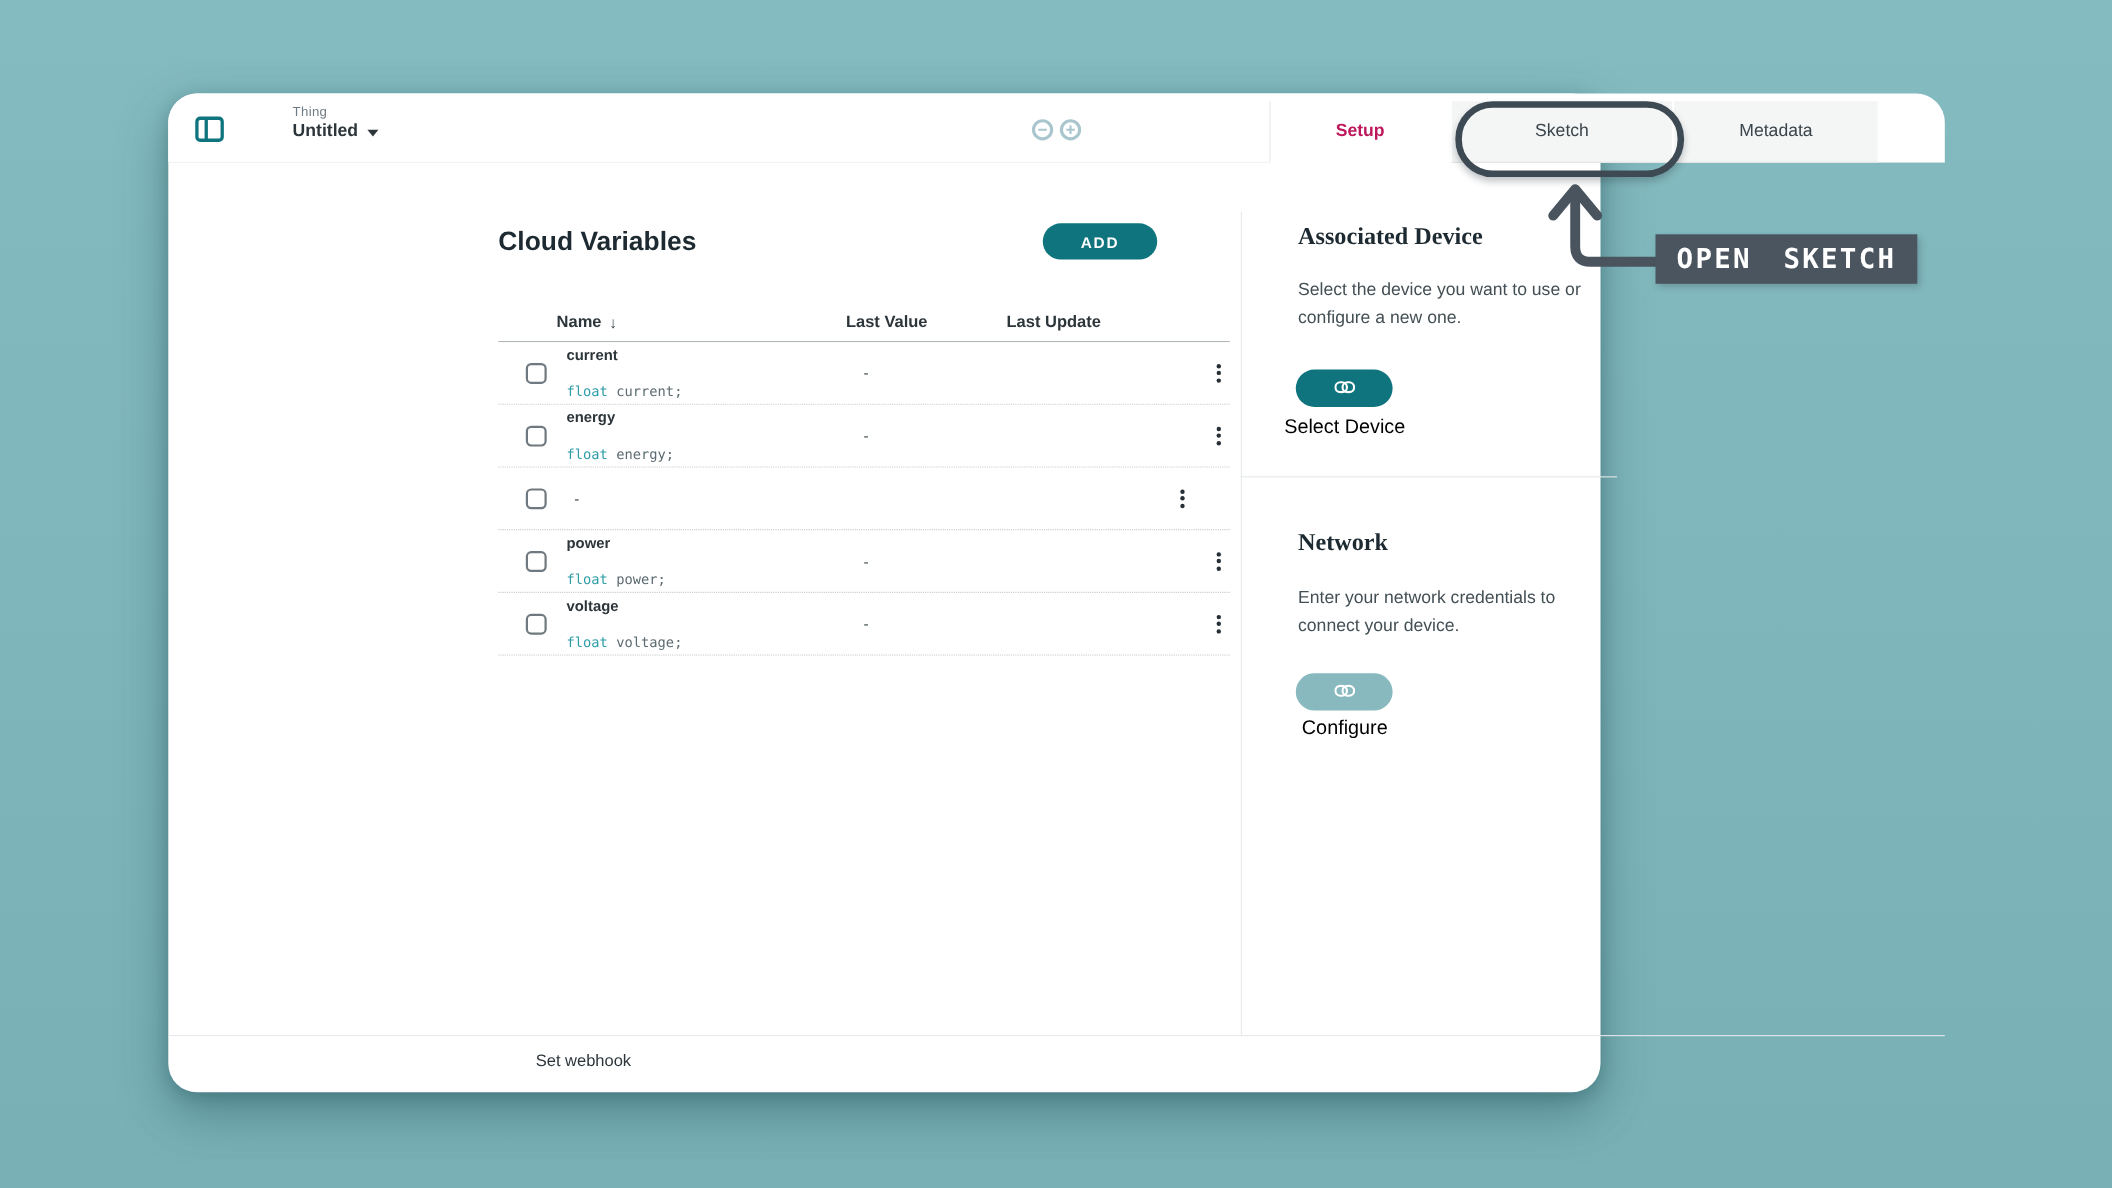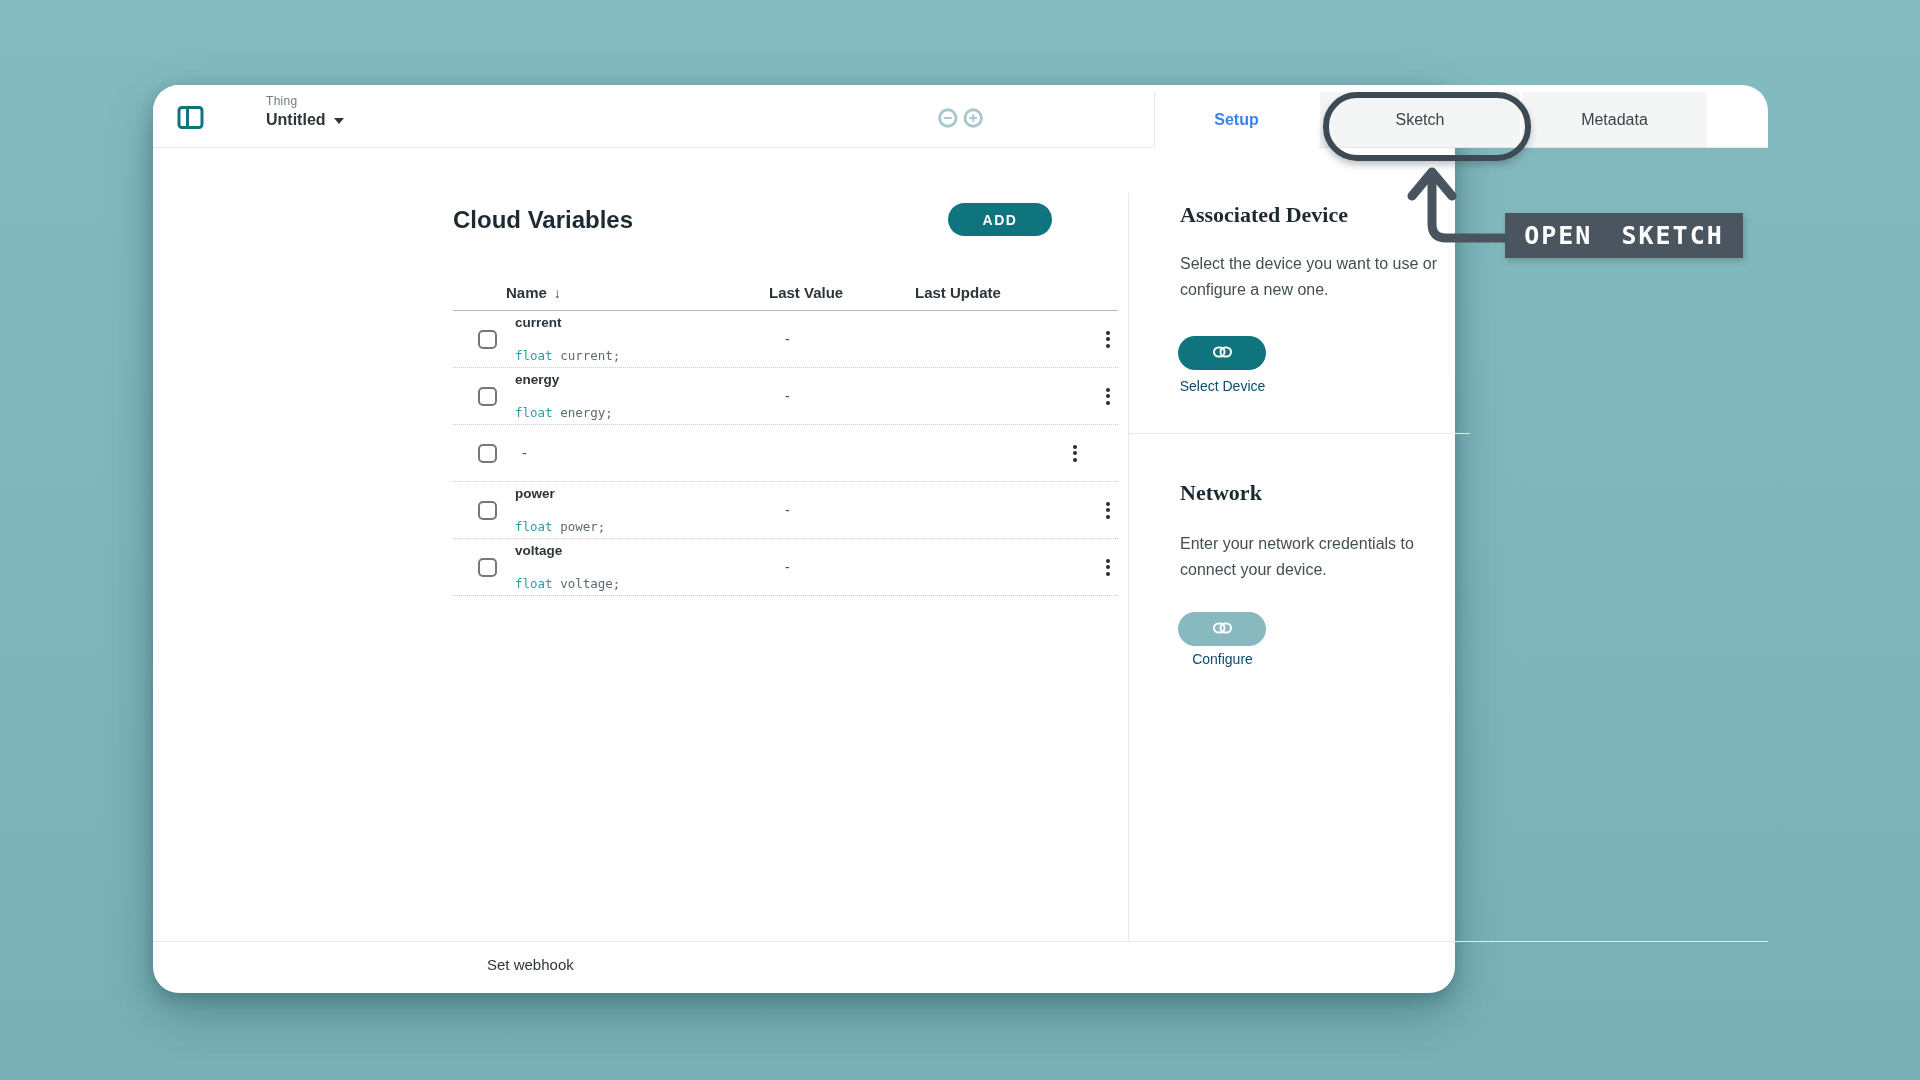--- a/index.html
+++ b/index.html
@@ -28,21 +28,21 @@
   .thing-name { font-size:16px; font-weight:700; color:#2c353a; }
   .caret-down { width:0; height:0; border-left:5px solid transparent;
     border-right:5px solid transparent; border-top:6px solid #2c353a; margin-top:2px; }
   .logo { position:absolute; left:784px; top:22px; }
 
   
   .tab { position:absolute; top:7px; height:56px; display:flex; align-items:center;
     justify-content:center; font-size:16px; color:#39454b; cursor:pointer;
     background:#f4f5f5; border:none; border-bottom:1px solid #e2e4e5; }
   .tab-setup { left:1001px; width:164px; background:#ffffff; font-weight:700;
-    color:#3b82f6; border-left:1px solid #e6e8e9; border-bottom:1px solid #ffffff; }
+    color:#be185d; border-left:1px solid #e6e8e9; border-bottom:1px solid #ffffff; }
   .tab-sketch { left:1167px; width:200px; }
   .tab-metadata { left:1369px; width:185px; }
 
   
   .highlight-ring { position:absolute; left:1170px; top:7px; width:208px; height:69px;
     border:6px solid #3e4a53; border-radius:34px; pointer-events:none;
     box-shadow:0 4px 7px rgba(50,60,70,.30); z-index:30; }
   .annotation-arrow { position:absolute; left:1245px; top:77px; z-index:30; pointer-events:none; }
   .annotation-box { position:absolute; left:1352px; top:128px; width:238px; height:45px;
     background:#4b555f; display:flex; align-items:center; justify-content:center; z-index:30;
@@ -88,21 +88,21 @@
   .rp-title { position:absolute; left:1027px; font-size:22px; font-weight:700;
     color:#1d2a31;font-family:Liberation Serif, serif; }
   .rp-desc { position:absolute; left:1027px; width:270px; font-size:16px;
     line-height:26px; color:#434f54; }
   .pill-btn { position:absolute; left:1025px; width:88px; height:34px; border:none;
     border-radius:17px; display:flex; align-items:center; justify-content:center;
     cursor:pointer; }
   .pill-teal { background:#0f747e; }
   .pill-disabled { background:#87b9be; cursor:default; }
   .pill-label { position:absolute; left:1007px; width:125px; text-align:center;
-    font-size:14px; color:#0c4a6e; }
+    font-size:18px; color:#000000; }
   .section-divider { position:absolute; left:975px; top:348px; width:342px; height:1px;
     background:#e6e8e9; }
 
   
   .footer-divider { position:absolute; left:0; top:856px; width:1615px; height:1px;
     background:#e6e8e9; }
   .set-webhook { position:absolute; left:334px; top:871px; font-size:15px;
     color:#2c353a; background:none; border:none; cursor:pointer;
     font-family:"Liberation Sans", sans-serif; }
 </style>

